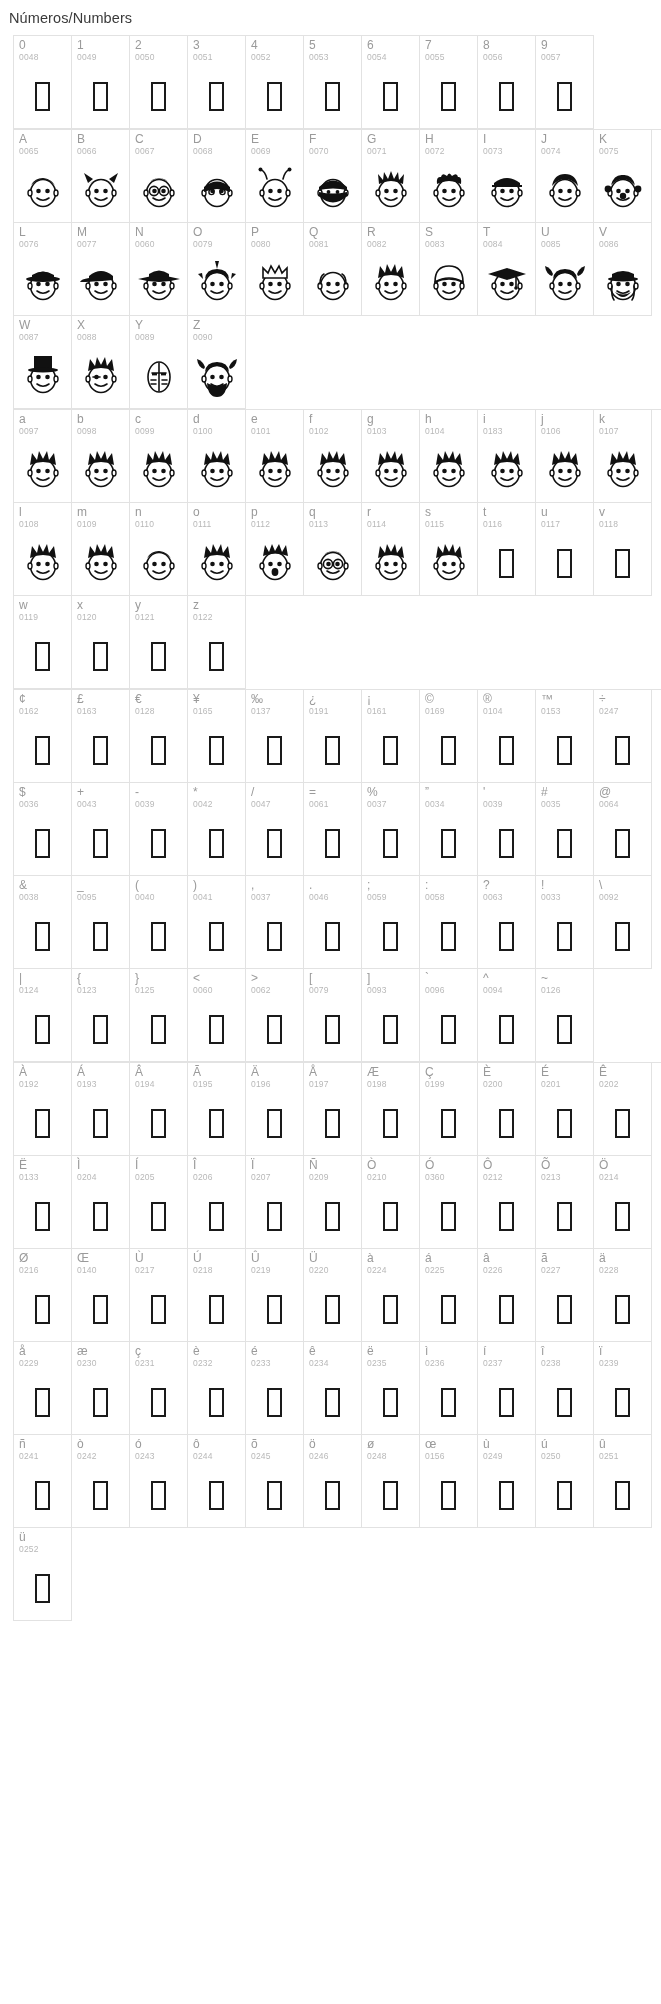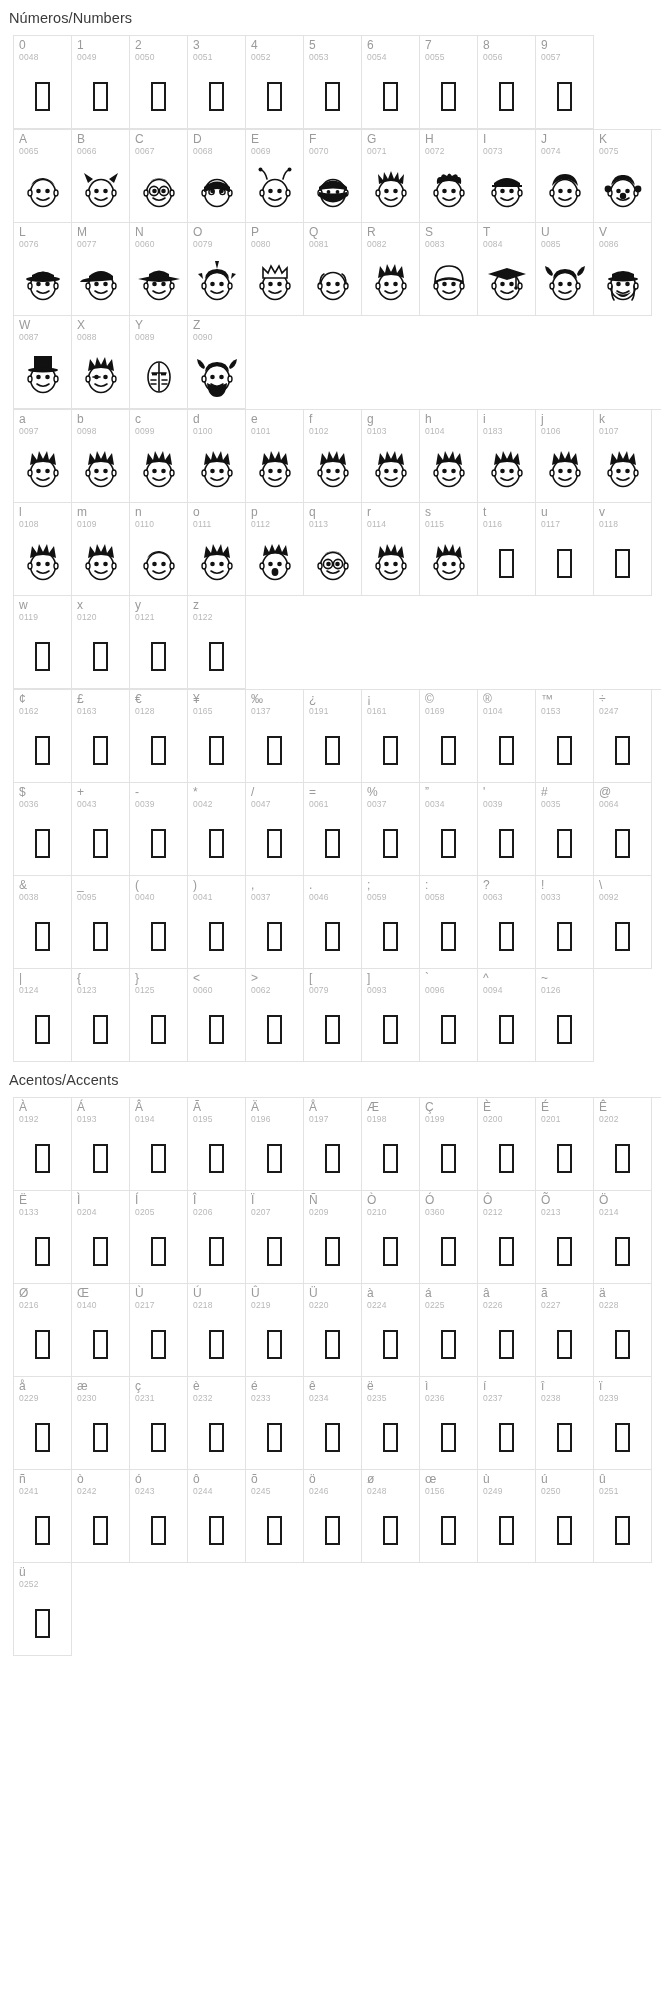--- a/index.html
+++ b/index.html
@@ -1222,21 +1222,20 @@
         <div class="cell">
           <div class="ch">~</div>
           <div class="code">0126</div>
           <div class="glyph">
             <span class="tofu"></span>
           </div>
         </div>
       </div>
     </div>
     <div class="section">
-      <div class="section-title">Acentos/Accents</div>
       <div class="grid">
         <div class="cell">
           <div class="ch">À</div>
           <div class="code">0192</div>
           <div class="glyph">
             <span class="tofu"></span>
           </div>
         </div>
         <div class="cell">
           <div class="ch">Á</div>

